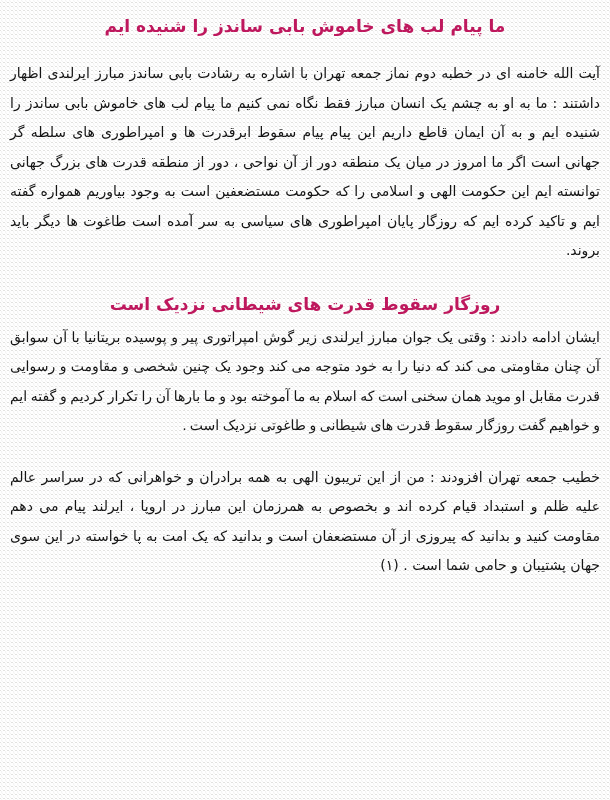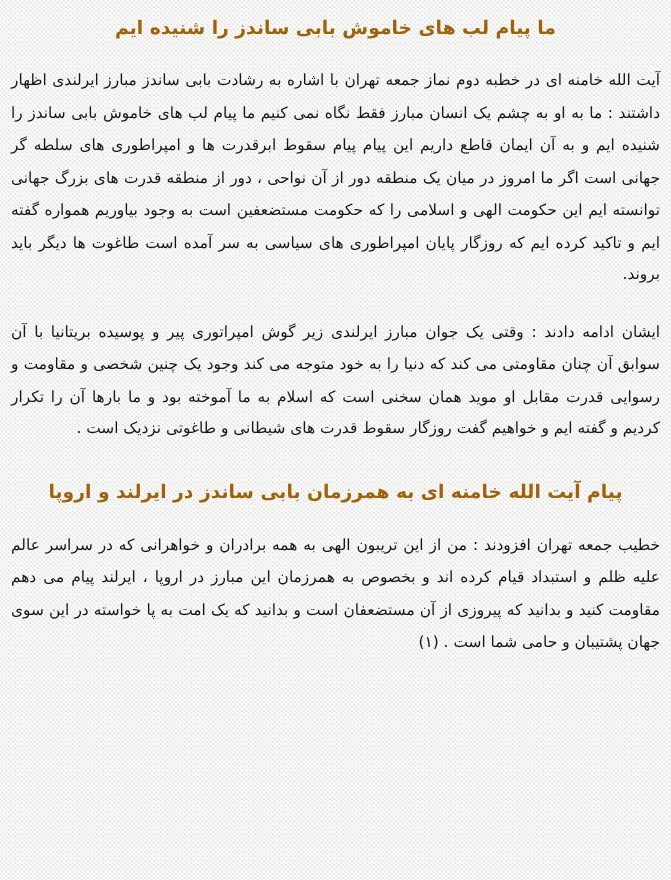--- a/index.html
+++ b/index.html
@@ -39,21 +39,21 @@
     height: 800px;
     padding: 0 10px;
     position: relative;
   }
 
   .article-heading {
     font-size: 17px;
     font-weight: bold;
     line-height: 24px;
     text-align: center;
-    color: #a16207;
+    color: #be185d;
     letter-spacing: -0.2px;
     margin: 0;
     padding: 0;
   }
 
   .article-paragraph {
     font-size: 14px;
     line-height: 29.5px;
     text-align: justify;
     text-align-last: right;
@@ -61,33 +61,33 @@
     color: #141414;
     margin: 0;
     padding: 0;
     word-spacing: 0px;
   }
 
   
   .block-h1 { margin-top: 14px; }
   .block-p1 { margin-top: 21px; }
   .block-h2 { margin-top: 26px; }
-  .block-p2 { margin-top: 22px; }
+  .block-p2 { margin-top: 7px; font-family: Liberation Serif, serif; }
   .block-h3 { margin-top: 30px; }
   .block-p3 { margin-top: 22px; }
 </style>
 </head>
 <body>
 
 <div class="page">
 
   <h2 class="article-heading block-h1">ما پیام لب های خاموش بابی ساندز را شنیده ایم</h2>
 
   <p class="article-paragraph block-p1">آیت الله خامنه ای در خطبه دوم نماز جمعه تهران با اشاره به رشادت بابی ساندز مبارز ایرلندی اظهار داشتند : ما به او به چشم یک انسان مبارز فقط نگاه نمی کنیم ما پیام لب های خاموش بابی ساندز را شنیده ایم و به آن ایمان قاطع داریم این پیام پیام سقوط ابرقدرت ها و امپراطوری های سلطه گر جهانی است اگر ما امروز در میان یک منطقه دور از آن نواحی ، دور از منطقه قدرت های بزرگ جهانی توانسته ایم این حکومت الهی و اسلامی را که حکومت مستضعفین است به وجود بیاوریم همواره گفته ایم و تاکید کرده ایم که روزگار پایان امپراطوری های سیاسی به سر آمده است طاغوت ها دیگر باید بروند.</p>
 
+  <h2 class="article-heading block-h2">روزگار سقوط قدرت های شیطانی نزدیک است</h2>
 
   <p class="article-paragraph block-p2">ایشان ادامه دادند : وقتی یک جوان مبارز ایرلندی زیر گوش امپراتوری پیر و پوسیده بریتانیا با آن سوابق آن چنان مقاومتی می کند که دنیا را به خود متوجه می کند وجود یک چنین شخصی و مقاومت و رسوایی قدرت مقابل او موید همان سخنی است که اسلام به ما آموخته بود و ما بارها آن را تکرار کردیم و گفته ایم و خواهیم گفت روزگار سقوط قدرت های شیطانی و طاغوتی نزدیک است .</p>
 
-  <h2 class="article-heading block-h3">پیام آیت الله خامنه ای به همرزمان بابی ساندز در ایرلند و اروپا</h2>
 
   <p class="article-paragraph block-p3">خطیب جمعه تهران افزودند : من از این تریبون الهی به همه برادران و خواهرانی که در سراسر عالم علیه ظلم و استبداد قیام کرده اند و بخصوص به همرزمان این مبارز در اروپا ، ایرلند پیام می دهم مقاومت کنید و بدانید که پیروزی از آن مستضعفان است و بدانید که یک امت به پا خواسته در این سوی جهان پشتیبان و حامی شما است . (۱)</p>
 
 </div>
 
 </body></html>

